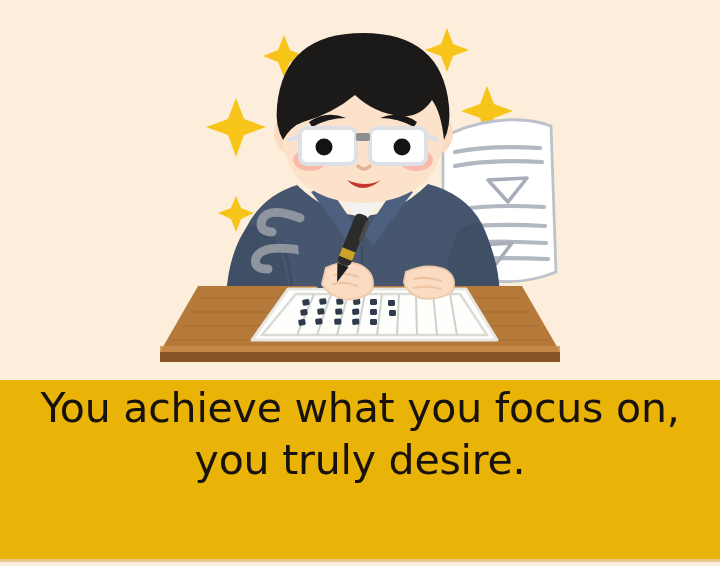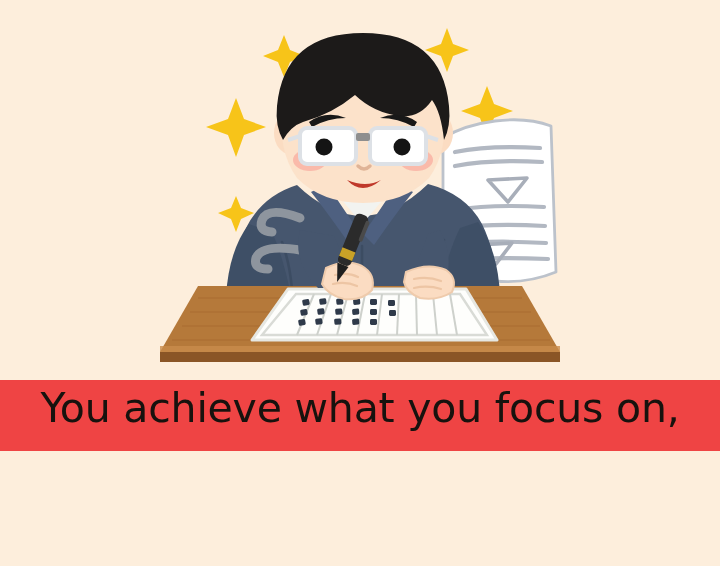--- a/index.html
+++ b/index.html
@@ -11,22 +11,22 @@
     width: 720px;
     height: 566px;
     overflow: hidden;
     font-family: "Liberation Sans", sans-serif;
     background: #fdeedc;
   }
 
   #poster {
     position: relative;
     width: 720px;
-    height: 451px;
-    background: #ef4444;
+    height: 566px;
+    background: #eab308;
     overflow: hidden;
   }
 
   
   #illustration {
     position: absolute;
     left: 0;
     top: 0;
     width: 720px;
     height: 380px;
@@ -262,18 +262,19 @@
         <rect x="340" y="212" width="14" height="54" rx="5" fill="#2b2b2b"></rect>
         <rect x="340" y="250" width="14" height="9" fill="#c9a227"></rect>
         <rect x="352" y="216" width="4" height="22" rx="2" fill="#4a4a4a"></rect>
         <path d="M341 266 L353 266 L348 284 Z" fill="#1f1f1f"></path>
       </g>
     </svg>
   </div>
 
   <div id="quote">
     <span class="qline">You achieve what you focus on,</span>
+    <span class="qline">you truly desire.</span>
   </div>
 
   <div id="bottom-rule"></div>
   <div id="bottom-strip"></div>
 
 </div>
 
 </body></html>

